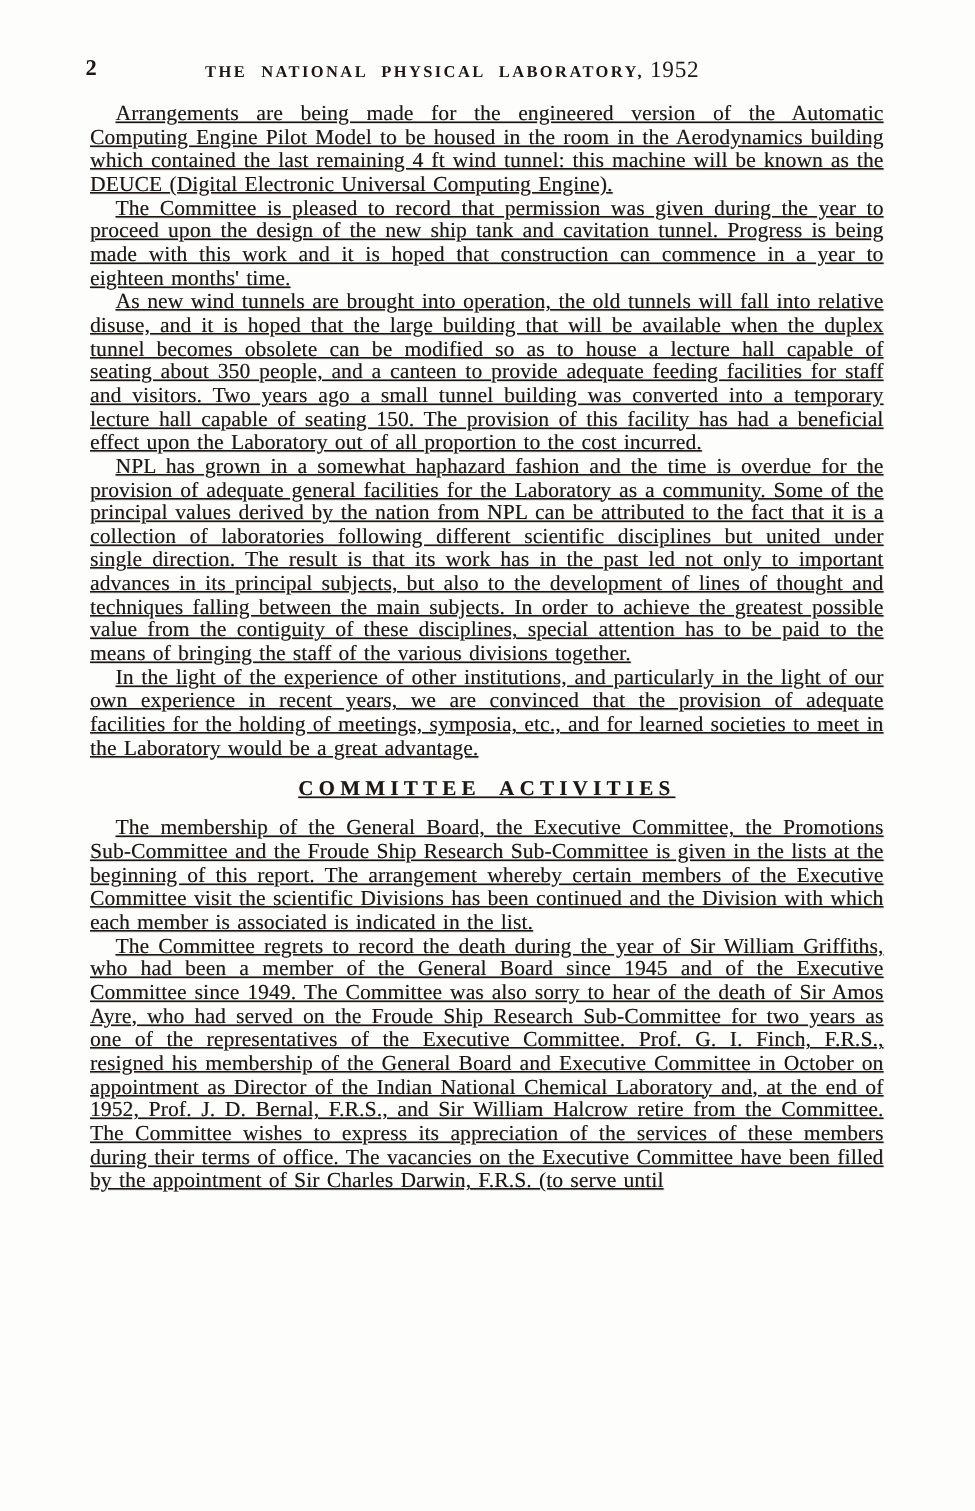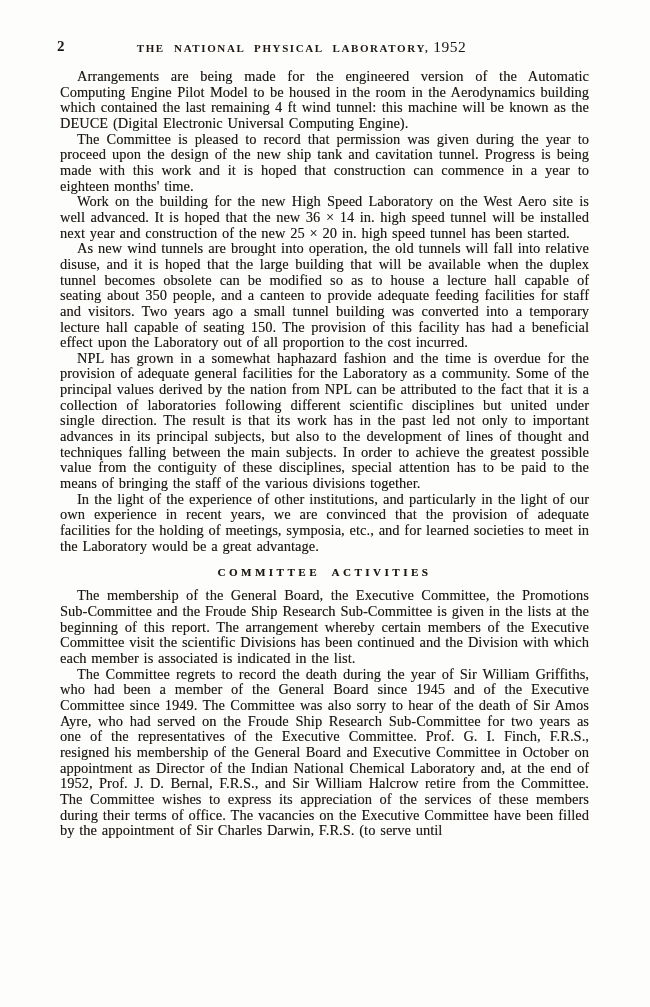--- a/index.html
+++ b/index.html
@@ -47,56 +47,56 @@
     font-size: 15.5px;
     font-weight: normal;
     letter-spacing: 0.5px;
   }
   
   .text-block {
     position: absolute;
     top: 69px;
     left: 60px;
     width: 529px;
+    text-decoration: underline;
   }
   .text-block p {
     margin: 0;
     text-indent: 17px;
     text-align: justify;
     font-size: 14.3px;
     line-height: 15.65px;
     word-spacing: 1.1px;
     letter-spacing: 0.1px;
     text-shadow: 0.25px 0.25px 0 rgba(28, 23, 19, 0.45);
   }
   .section-heading {
     margin: 12px 0 10px 0;
     text-align: center;
-    font-size: 11px;
+    font-size: 14px;
     font-weight: bold;
     letter-spacing: 3.5px;
     word-spacing: 6px;
     text-shadow: 0.25px 0.25px 0 rgba(28, 23, 19, 0.45);
   }
 </style>
 </head>
 <body>
 
 <div class="scan-page">
 
   <div class="running-head">
     <span class="pagenum">2</span>
     <span class="rh-center"><span class="rh-title">THE NATIONAL PHYSICAL LABORATORY,</span>
       <span class="rh-year">1952</span></span>
   </div>
 
   <div class="text-block">
     <p>Arrangements are being made for the engineered version of the Automatic Computing Engine Pilot Model to be housed in the room in the Aerodynamics building which contained the last remaining 4 ft wind tunnel: this machine will be known as the DEUCE (Digital Electronic Universal Computing Engine).</p>
     <p>The Committee is pleased to record that permission was given during the year to proceed upon the design of the new ship tank and cavitation tunnel. Progress is being made with this work and it is hoped that construction can commence in a year to eighteen months' time.</p>
-    <p>Work on the building for the new High Speed Laboratory on the West Aero site is well advanced.  It is hoped that the new 36 × 14 in. high speed tunnel will be installed next year and construction of the new 25 × 20 in. high speed tunnel has been started.</p>
     <p>As new wind tunnels are brought into operation, the old tunnels will fall into relative disuse, and it is hoped that the large building that will be available when the duplex tunnel becomes obsolete can be modified so as to house a lecture hall capable of seating about 350 people, and a canteen to provide adequate feeding facilities for staff and visitors.  Two years ago a small tunnel building was converted into a temporary lecture hall capable of seating 150. The provision of this facility has had a beneficial effect upon the Laboratory out of all proportion to the cost incurred.</p>
     <p>NPL has grown in a somewhat haphazard fashion and the time is overdue for the provision of adequate general facilities for the Laboratory as a community.  Some of the principal values derived by the nation from NPL can be attributed to the fact that it is a collection of laboratories following different scientific disciplines but united under single direction.  The result is that its work has in the past led not only to important advances in its principal subjects, but also to the development of lines of thought and techniques falling between the main subjects.  In order to achieve the greatest possible value from the contiguity of these disciplines, special attention has to be paid to the means of bringing the staff of the various divisions together.</p>
     <p>In the light of the experience of other institutions, and particularly in the light of our own experience in recent years, we are convinced that the provision of adequate facilities for the holding of meetings, symposia, etc., and for learned societies to meet in the Laboratory would be a great advantage.</p>
 
     <h2 class="section-heading">COMMITTEE ACTIVITIES</h2>
 
     <p>The membership of the General Board, the Executive Committee, the Promotions Sub-Committee and the Froude Ship Research Sub-Committee is given in the lists at the beginning of this report.  The arrangement whereby certain members of the Executive Committee visit the scientific Divisions has been continued and the Division with which each member is associated is indicated in the list.</p>
     <p>The Committee regrets to record the death during the year of Sir William Griffiths, who had been a member of the General Board since 1945 and of the Executive Committee since 1949.  The Committee was also sorry to hear of the death of Sir Amos Ayre, who had served on the Froude Ship Research Sub-Committee for two years as one of the representatives of the Executive Committee. Prof. G. I. Finch, F.R.S., resigned his membership of the General Board and Executive Committee in October on appointment as Director of the Indian National Chemical Laboratory and, at the end of 1952, Prof. J. D. Bernal, F.R.S., and Sir William Halcrow retire from the Committee.  The Committee wishes to express its appreciation of the services of these members during their terms of office.  The vacancies on the Executive Committee have been filled by the appointment of Sir Charles Darwin, F.R.S. (to serve until</p>
   </div>
 

